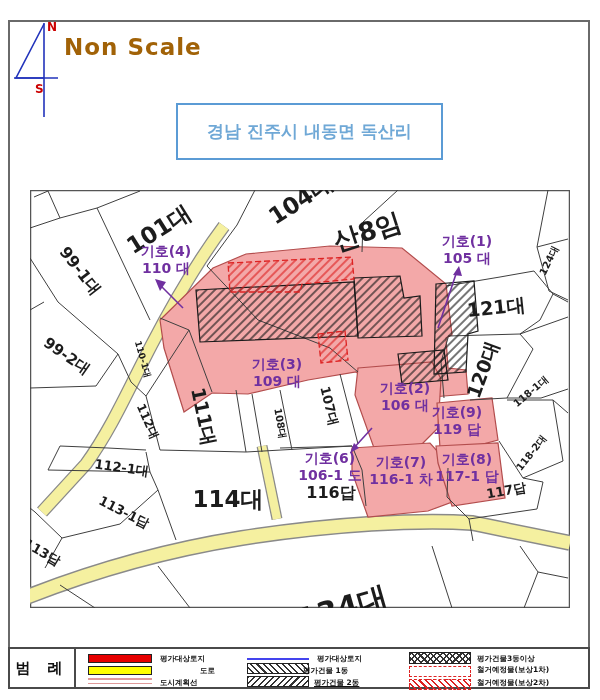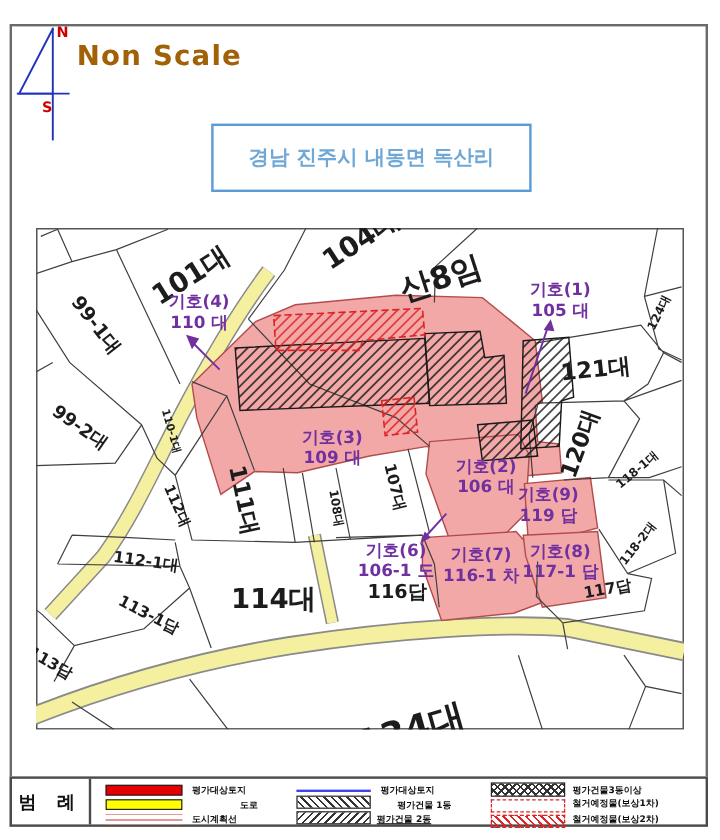--- a/index.html
+++ b/index.html
@@ -177,21 +177,21 @@
     <div class="sw sw-yellow" style="left:78px;top:17px;width:64px;height:9px;"></div>
     <div class="sw sw-pinklines" style="left:78px;top:29px;width:64px;height:9px;"></div>
     <div class="lg-label" style="left:150px;top:6px;">평가대상토지</div>
     <div class="lg-label" style="left:150px;top:18px;margin-left:40px;">도로</div>
     <div class="lg-label" style="left:150px;top:30px;">도시계획선</div>
 
     <div class="sw sw-blueline" style="left:237px;top:9px;width:62px;height:2px;"></div>
     <div class="sw sw-hatch1" style="left:237px;top:14px;width:62px;height:11px;"></div>
     <div class="sw sw-hatch2" style="left:237px;top:27px;width:62px;height:11px;"></div>
     <div class="lg-label" style="left:307px;top:6px;">평가대상토지</div>
-    <div class="lg-label" style="left:321px;top:18px;">평가건물 1동</div>
+    <div class="lg-label" style="left:293px;top:18px;">평가건물 1동</div>
     <div class="lg-label" style="left:304px;top:30px;text-decoration:underline;">평가건물 2동</div>
 
     <div class="sw sw-cross" style="left:399px;top:3px;width:62px;height:12px;"></div>
     <div class="sw sw-rdash" style="left:399px;top:17px;width:62px;height:11px;"></div>
     <div class="sw sw-rdash2" style="left:399px;top:30px;width:62px;height:11px;"></div>
     <div class="lg-label" style="left:467px;top:6px;">평가건물3동이상</div>
     <div class="lg-label" style="left:467px;top:17px;">철거예정물(보상1차)</div>
     <div class="lg-label" style="left:467px;top:30px;text-align:right;">철거예정물(보상2차)</div>
   </div>
 </div>

